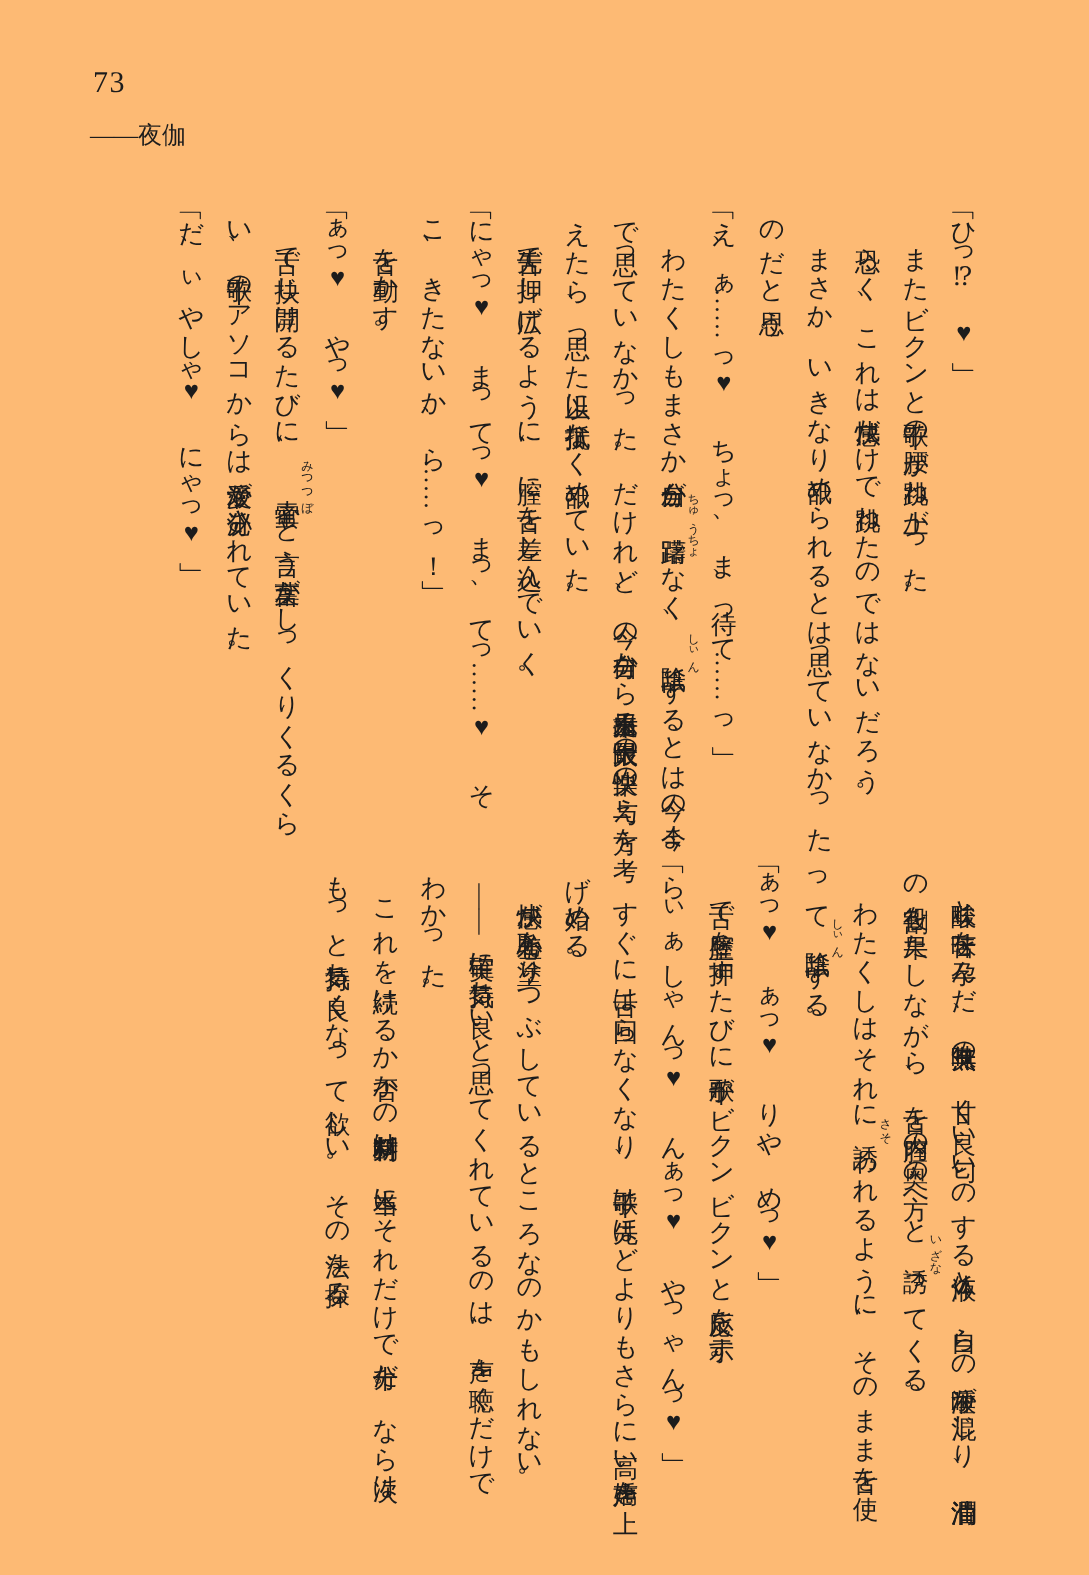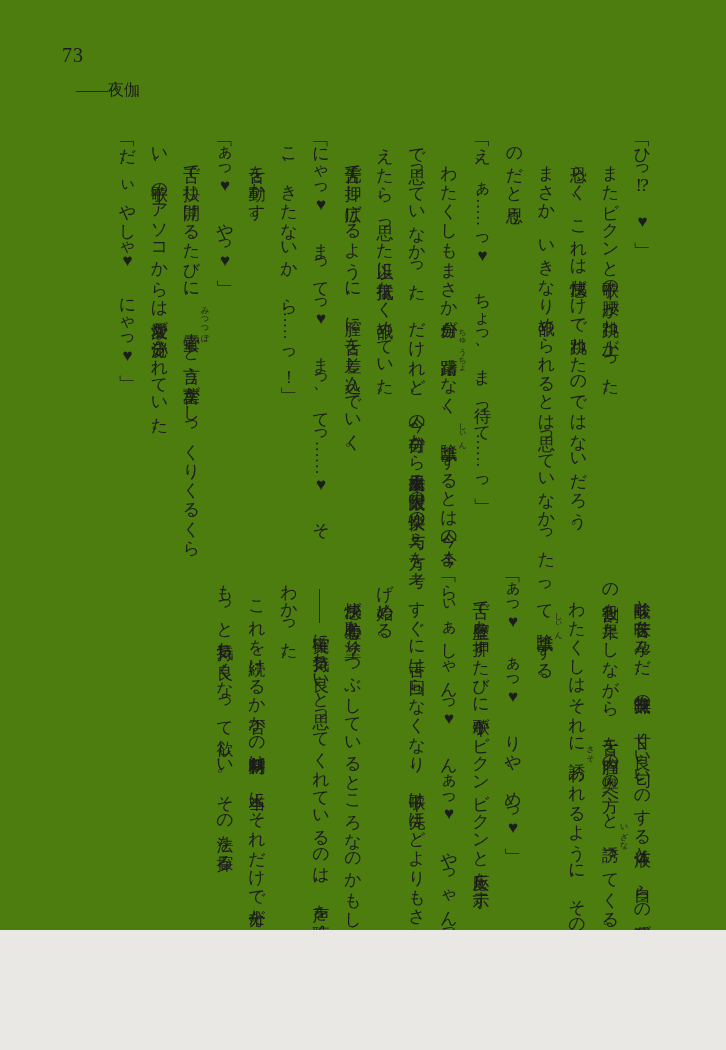--- a/index.html
+++ b/index.html
@@ -3,37 +3,37 @@
 <meta charset="utf-8">
 <style>
   html, body {
     margin: 0;
     padding: 0;
     background: #e9e8e4;
   }
   .page {
     position: relative;
     width: 726px;
-    height: 930px;
+    height: 1050px;
     margin: 0 auto;
-    background: #4d7c0f;
+    background: #fdba74;
     color: #1c1c1c;
     font-family: "Liberation Serif", "DejaVu Serif", serif;
     overflow: hidden;
   }
   .page-number {
     position: absolute;
     left: 62px;
     top: 44px;
     font-size: 20px;
     letter-spacing: 1px;
   }
   .running-header {
     position: absolute;
-    left: 76px;
+    left: 60px;
     top: 80px;
     font-size: 16px;
   }
   .text-block {
     position: absolute;
     right: 68px;
     height: 428px;
     writing-mode: vertical-rl;
     text-orientation: mixed;
     font-size: 17px;

